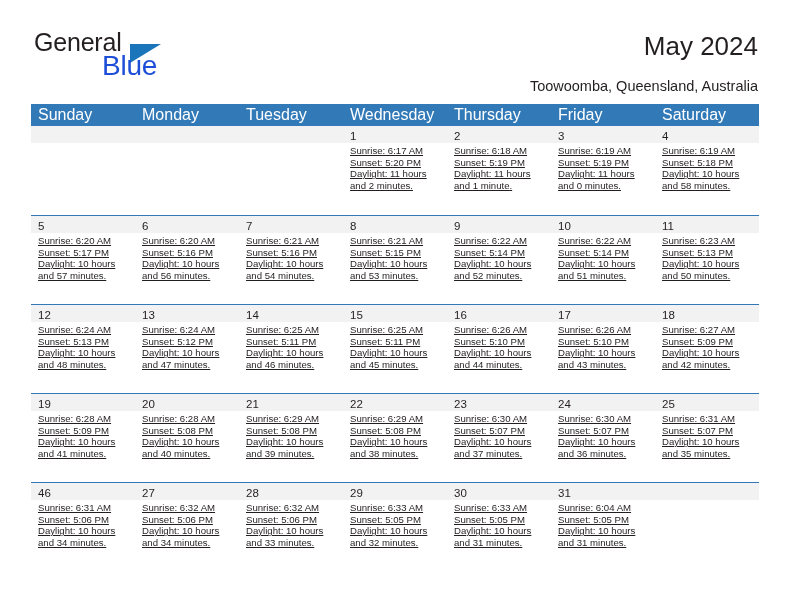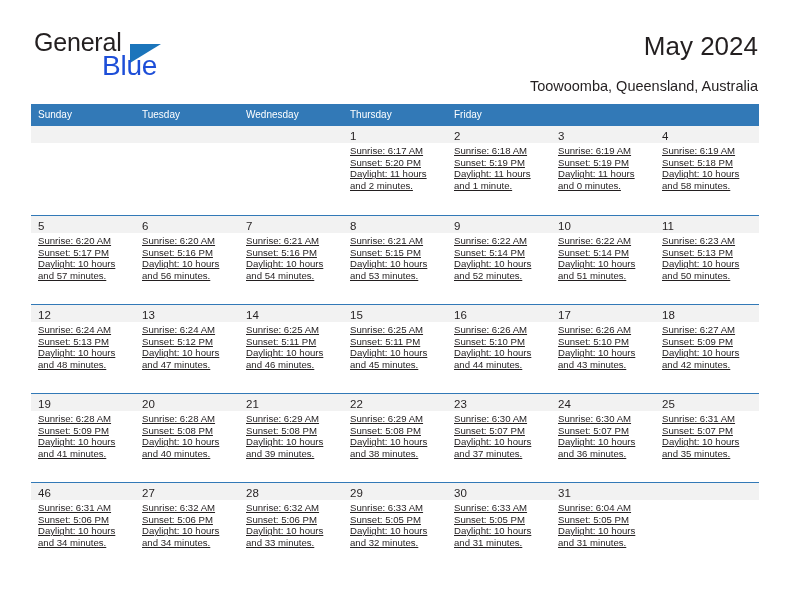--- a/index.html
+++ b/index.html
@@ -103,21 +103,21 @@
   .dow-row {
     display: flex;
     width: 728px;
     height: 22px;
     background: #3279b7;
   }
   .dow {
     width: 104px;
     box-sizing: border-box;
     padding-left: 7px;
-    font-size: 10px;
+    font-size: 16px;
     color: #ffffff;
     line-height: 22px;
     overflow: hidden;
     white-space: nowrap;
   }
 
   .week {
     display: flex;
     width: 728px;
     height: 89px;
@@ -173,24 +173,26 @@
     </div>
 
     <div class="title">May 2024</div>
     <div class="subtitle">Toowoomba, Queensland, Australia</div>
   </div>
 
   <div class="calendar">
 
     <div class="dow-row">
       <div class="dow">Sunday</div>
+      <div class="dow">Monday</div>
       <div class="dow">Tuesday</div>
       <div class="dow">Wednesday</div>
       <div class="dow">Thursday</div>
       <div class="dow">Friday</div>
+      <div class="dow">Saturday</div>
     </div>
 
     <div class="week first">
       <div class="cell empty">
         <div class="daynum-band"><span class="daynum"></span></div>
         <div class="info">
           <div></div>
           <div></div>
           <div></div>
           <div></div>

